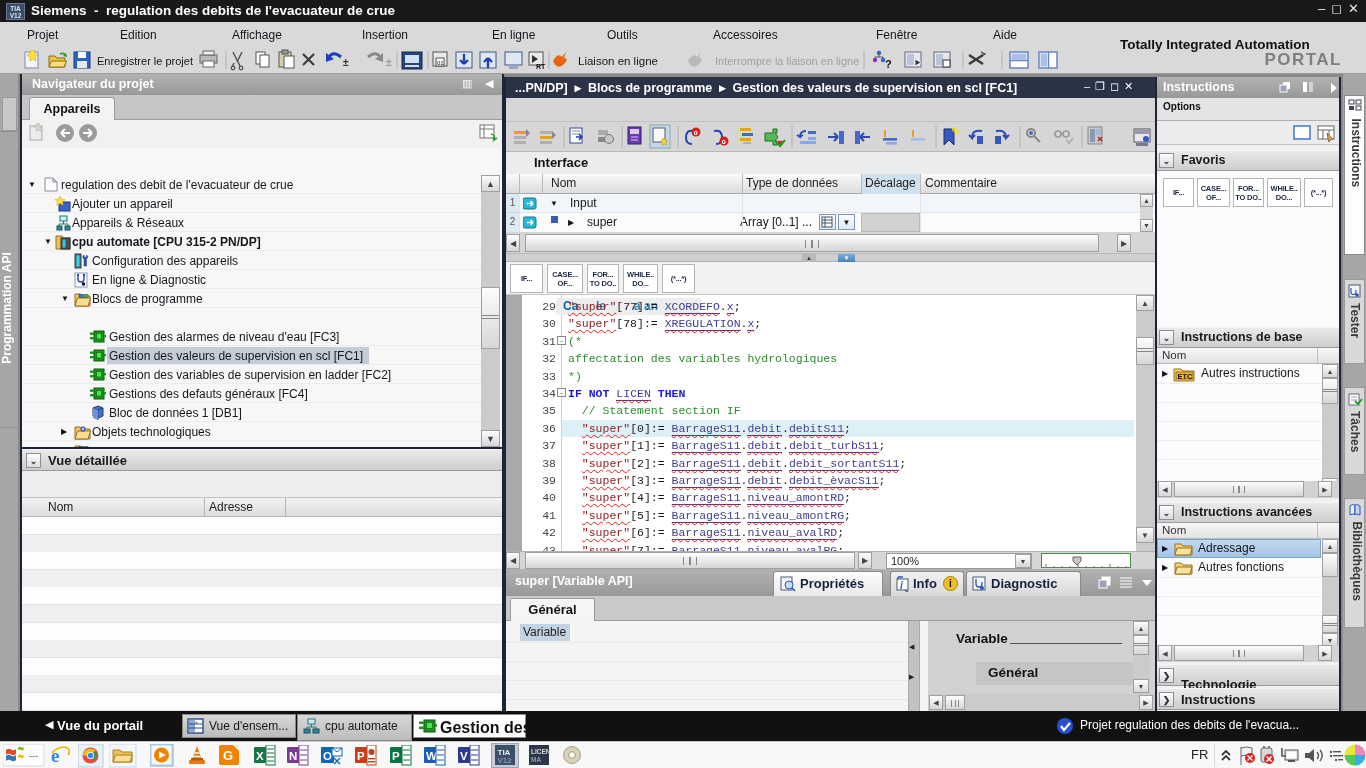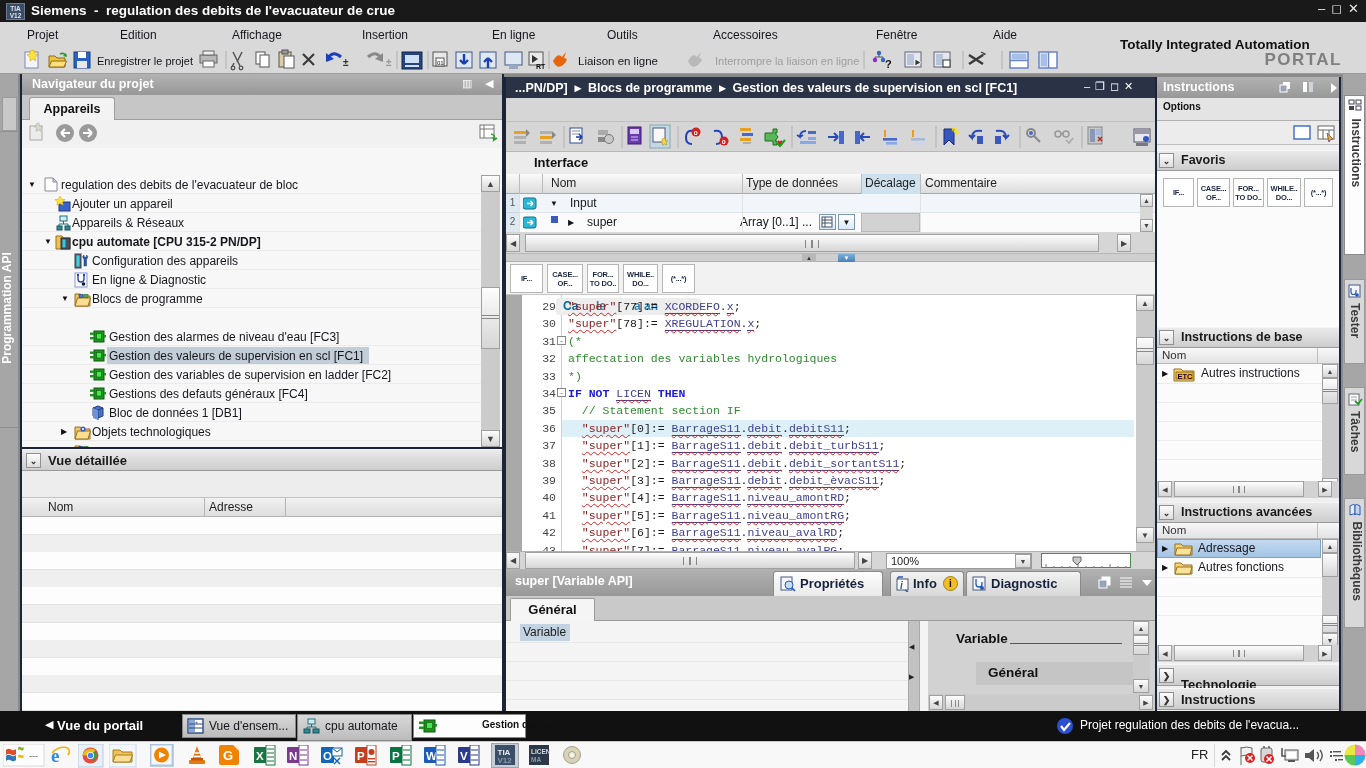--- a/index.html
+++ b/index.html
@@ -195,21 +195,21 @@
 
   <div class="abs" style="left:0;top:74px;width:459px;height:299px;background:#f7f7f7;overflow:hidden;font-size:12px;color:#16161d;" id="tree">
 <div class="abs" style="left:0;top:27px;width:459px;height:19px;border-bottom:1px solid #ececec;">
         <span class="abs" style="left:6px;top:5px;font-size:8px;color:#111;">▼</span>
         <span class="abs" style="left:22px;top:0;">
           <svg width="14" height="15" style="position:absolute;top:2px;">
             <path d="M1 1 h8 l4 4 v9 h-12z" fill="#fdfdfd" stroke="#8a8aa0"></path>
             <path d="M9 1 l4 4 h-4z" fill="#d8d8e4" stroke="#8a8aa0"></path>
           </svg>
         </span>
-        <span class="abs" style="left:39px;top:2.5px;white-space:nowrap;">regulation des debits de l'evacuateur de bloc</span>
+        <span class="abs" style="left:39px;top:2.5px;white-space:nowrap;">regulation des debit de l'evacuateur de crue</span>
       </div>
 <div class="abs" style="left:0;top:46px;width:459px;height:19px;border-bottom:1px solid #ececec;">
         <span class="abs" style="left:33px;top:0;">
           <svg width="16" height="16" style="position:absolute;top:2px;">
             <rect x="4" y="6" width="11" height="9" fill="#3a62c8" stroke="#1e3a80"></rect>
             <path d="M5 0 l1.6 3.2 3.4 0.4 -2.5 2.3 0.7 3.3 -3.2-1.7 -3.2 1.7 0.7-3.3 -2.5-2.3 3.4-0.4z" fill="#ffe13a" stroke="#c8a000" stroke-width="0.5"></path>
           </svg>
         </span>
         <span class="abs" style="left:50px;top:2.5px;white-space:nowrap;">Ajouter un appareil</span>
       </div>
@@ -959,21 +959,21 @@
     <span class="abs" style="left:27px;top:4px;font-size:12px;color:#16161d;">cpu automate</span>
   </div>
   <div class="abs" style="left:413px;top:3px;width:113px;height:24px;background:#fdfdfd;border:1px solid #888;">
     <svg class="abs" style="left:5px;top:3px;" width="18" height="17">
         <rect x="5" y="2" width="11" height="12" fill="#1c941c" stroke="#0e5a0e"></rect>
         <rect x="7.5" y="4.5" width="6" height="6" fill="#44e84c" stroke="#0e5a0e" stroke-width="0.6"></rect>
         <rect x="0" y="3.5" width="5" height="2.6" fill="#1c941c"></rect>
         <rect x="0" y="8.5" width="5" height="2.6" fill="#1c941c"></rect>
         <rect x="16" y="6" width="2" height="2.6" fill="#1c941c"></rect>
       </svg>
-    <span class="abs" style="left:26px;top:4px;font-size:10px;font-weight:bold;color:#111;white-space:nowrap;margin-left:42px;">Gestion des ...</span>
+    <span class="abs" style="left:26px;top:4px;font-size:16px;font-weight:bold;color:#111;white-space:nowrap;">Gestion des ...</span>
   </div>
   <span class="abs" style="left:1057px;top:7px;width:16px;height:16px;border-radius:9px;background:#2a50d0;"></span>
   <svg class="abs" style="left:1059px;top:10px;" width="13" height="11">
       <path d="M2 5 l3 4 6 -7" stroke="#fff" stroke-width="2.2" fill="none"></path>
     </svg>
   <span class="abs" style="left:1080px;top:7px;color:#fff;font-size:12px;">Projet regulation des debits de l'evacua...</span>
 </div>
 
 <div class="abs" id="taskbar">
   <svg class="abs" style="left:3px;top:2px;" width="42" height="23">

